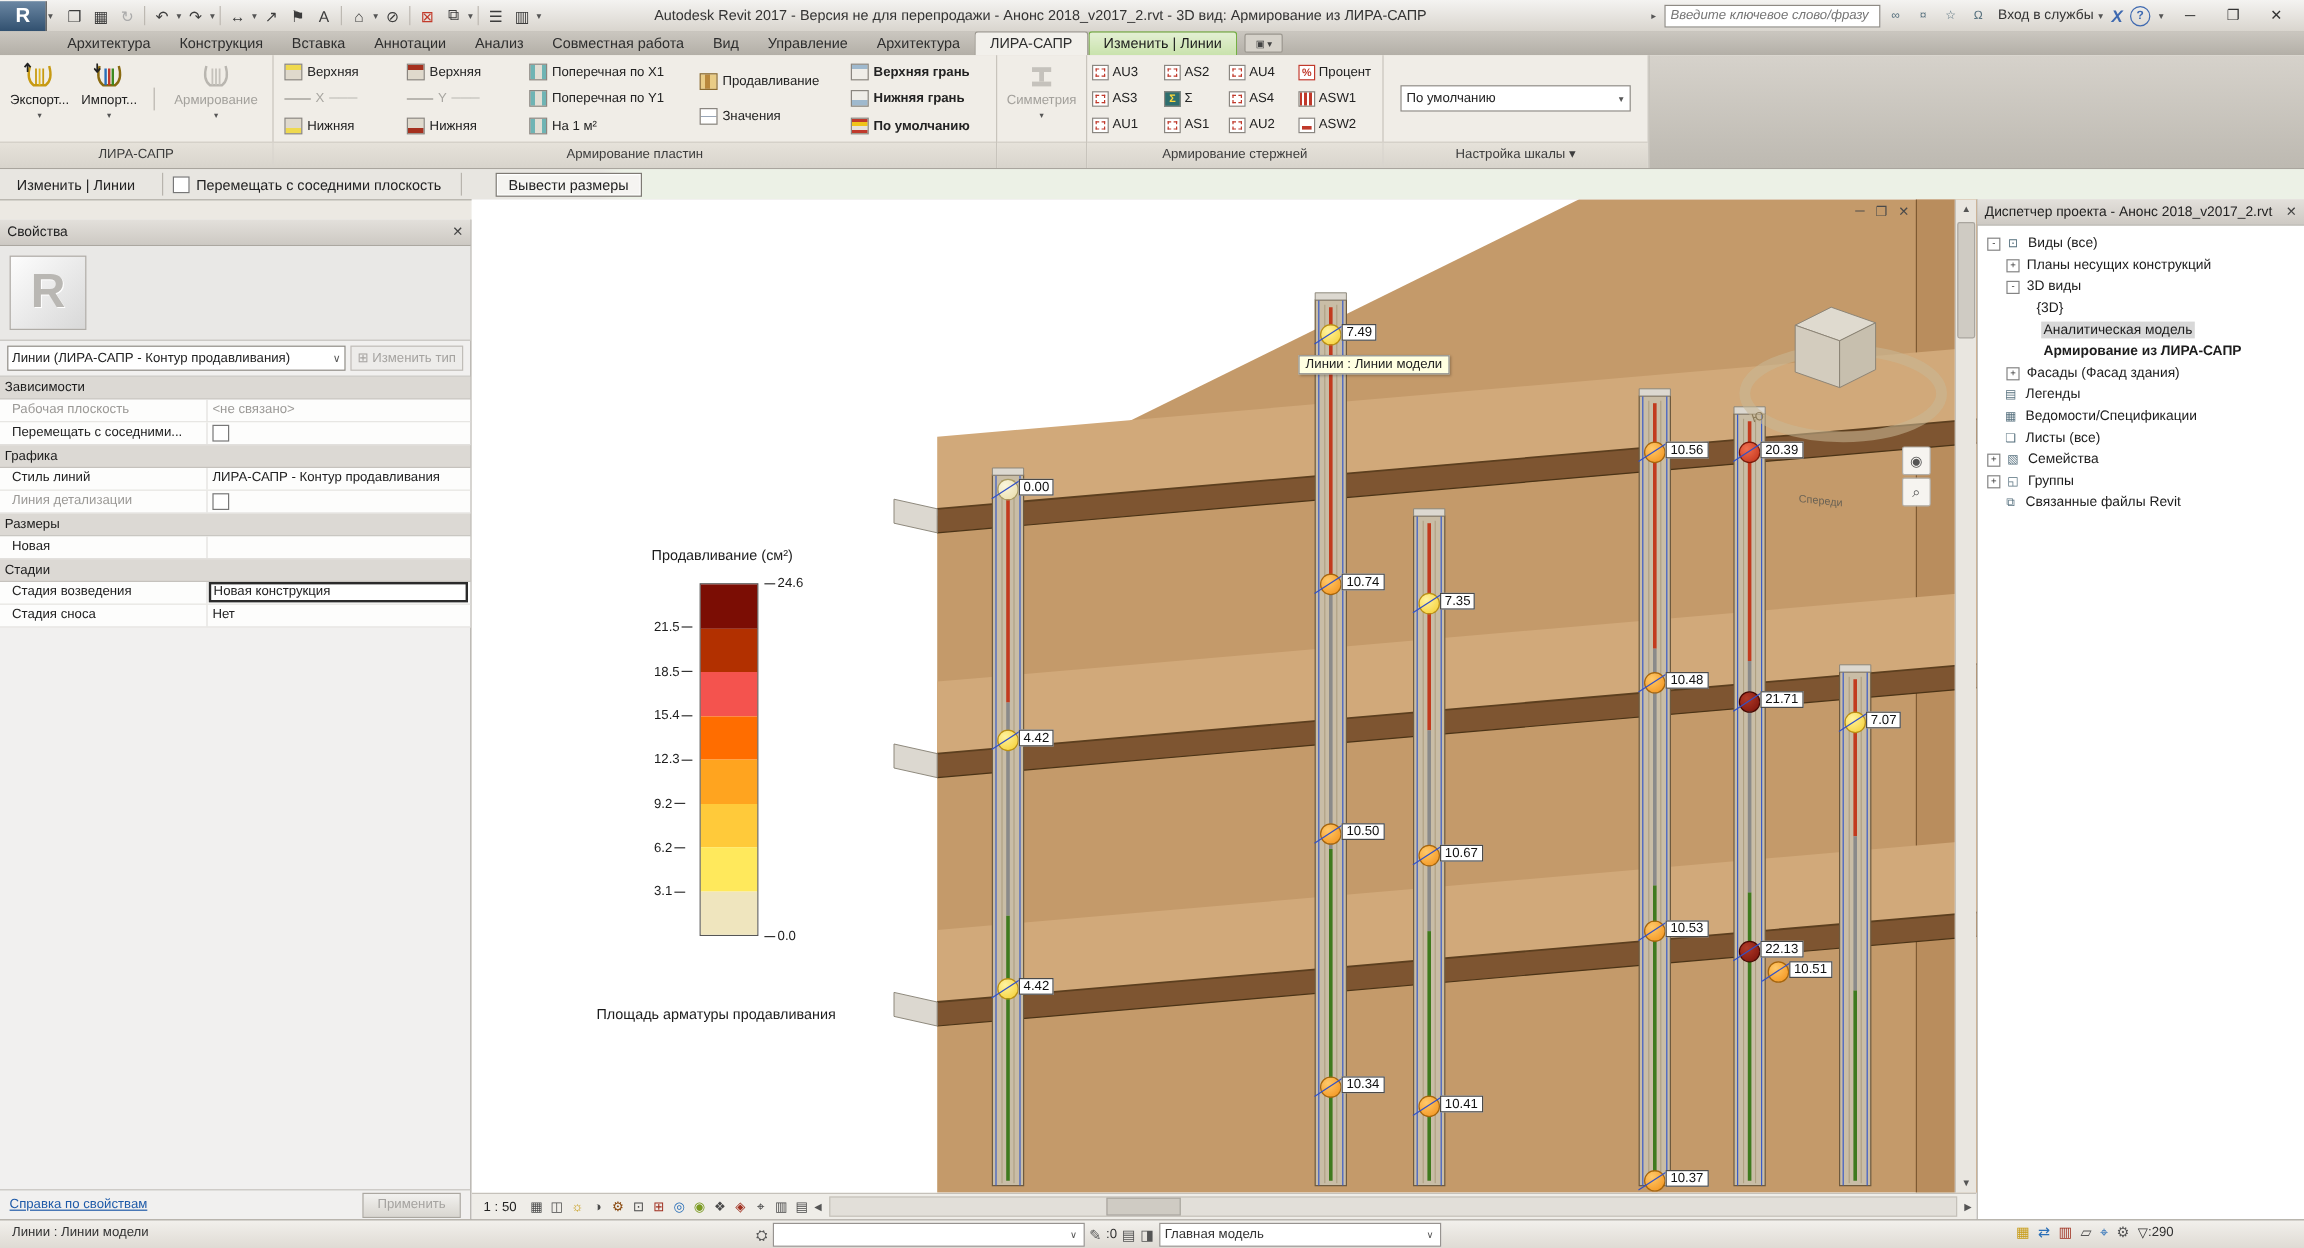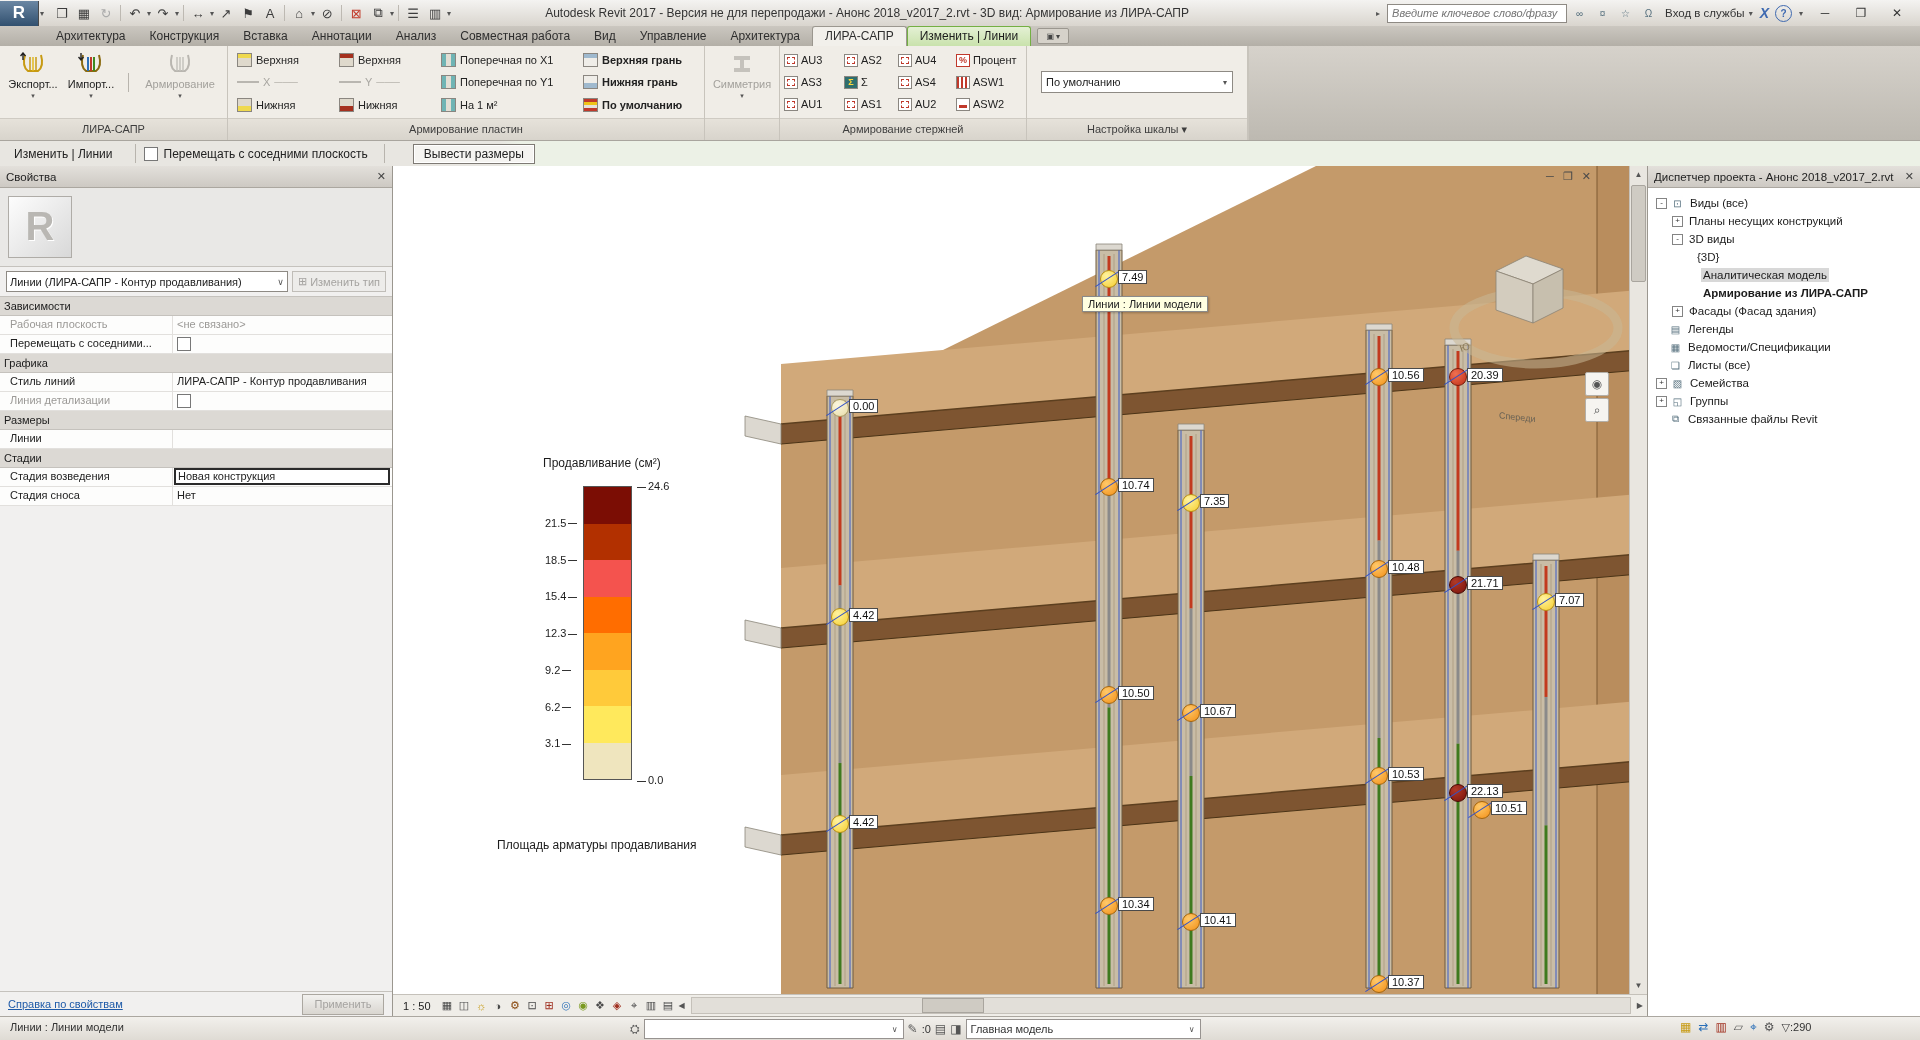--- a/index.html
+++ b/index.html
@@ -70,21 +70,21 @@
   #optmode{padding:0 14px;font-size:12px;color:#222;}
   .vsep{width:1px;height:19px;background:#B8B4AD;margin:0 8px;}
   .cb{width:12px;height:12px;border:1px solid #777;background:#fff;display:inline-block;}
   #optchk{display:flex;align-items:center;gap:6px;font-size:12px;}
   #dimbtn{margin-left:20px;padding:2px 10px;font-size:12px;background:#F5F4F1;border:1px solid #7E7A74;box-shadow:inset 0 0 0 1px #fff;}
 
   
   #main{position:absolute;left:0;top:166px;width:1920px;height:850px;display:flex;}
 
   
-  #props{width:392px;background:#F1F0EF;border-right:1px solid #9B978F;display:flex;flex-direction:column;font-size:11px;}
+  #props{width:392px;background:#F1F0EF;border-right:1px solid #9B978F;display:flex;flex-direction:column;font-size:11px;margin-top:17px;}
   .palhead{height:21px;background:linear-gradient(#E3E0DB,#CDC9C3);display:flex;align-items:center;padding:0 6px;font-size:11.5px;color:#222;border-bottom:1px solid #ABA7A0;}
   .palhead .x{margin-left:auto;font-size:11px;color:#444;}
   #preview{height:70px;background:#E9E8E6;border-bottom:1px solid #C5C2BD;display:flex;align-items:center;padding:4px 8px;}
   #rthumb{width:62px;height:60px;background:linear-gradient(135deg,#FDFDFD,#D8D8D8);border:1px solid #AFACA7;color:#B9B7B3;font-size:40px;font-weight:bold;text-align:center;line-height:58px;text-shadow:1px 1px 0 #fff;}
   #typerow{display:flex;align-items:center;gap:4px;padding:4px 6px;border-bottom:1px solid #C5C2BD;}
   #typesel{flex:1;height:19px;background:#fff;border:1px solid #8E8A84;display:flex;align-items:center;font-size:11px;padding:0 3px;white-space:nowrap;overflow:hidden;}
   #typesel .car{margin-left:auto;color:#555;font-size:9px;}
   #edittype{height:19px;border:1px solid #C0BDB8;background:#EDECEA;color:#A5A3A0;font-size:11px;display:flex;align-items:center;gap:3px;padding:0 5px;white-space:nowrap;}
   .grp{height:18px;background:#DCD9D4;border-bottom:1px solid #C5C2BD;display:flex;align-items:center;padding-left:4px;color:#1c1c1c;}
   .prow{height:18px;display:flex;border-bottom:1px solid #E2E0DD;background:#FDFDFC;}
@@ -298,20 +298,30 @@
             </div>
             <div class="pbtn">
               <span class="ic slab-section"></span>
               <span>Поперечная по Y1</span>
             </div>
             <div class="pbtn">
               <span class="ic slab-section"></span>
               <span>На 1 м²</span>
             </div>
           </div>
+          <div class="pcol" style="width: 116px; justify-content: center;">
+            <div class="pbtn" style="margin: 4px 0px;">
+              <span class="ic punch"></span>
+              <span>Продавливание</span>
+            </div>
+            <div class="pbtn" style="margin: 4px 0px;">
+              <span class="ic values"></span>
+              <span>Значения</span>
+            </div>
+          </div>
           <div class="pcol" style="width: 112px; font-weight: bold;">
             <div class="pbtn">
               <span class="ic face-top"></span>
               <span>Верхняя грань</span>
             </div>
             <div class="pbtn">
               <span class="ic face-bottom"></span>
               <span>Нижняя грань</span>
             </div>
             <div class="pbtn">
@@ -452,21 +462,21 @@
           <div class="prow">
             <div class="pl">Стиль линий</div>
             <div class="pv">ЛИРА-САПР - Контур продавливания</div>
           </div>
           <div class="prow muted">
             <div class="pl">Линия детализации</div>
             <div class="pv"><span class="cb"></span></div>
           </div>
           <div class="grp">Размеры</div>
           <div class="prow">
-            <div class="pl">Линии</div>
+            <div class="pl">Новая</div>
             <div class="pv"></div>
           </div>
           <div class="grp">Стадии</div>
           <div class="prow">
             <div class="pl">Стадия возведения</div>
             <div class="pv">
               <div class="selbox">Новая конструкция</div>
             </div>
           </div>
           <div class="prow">

